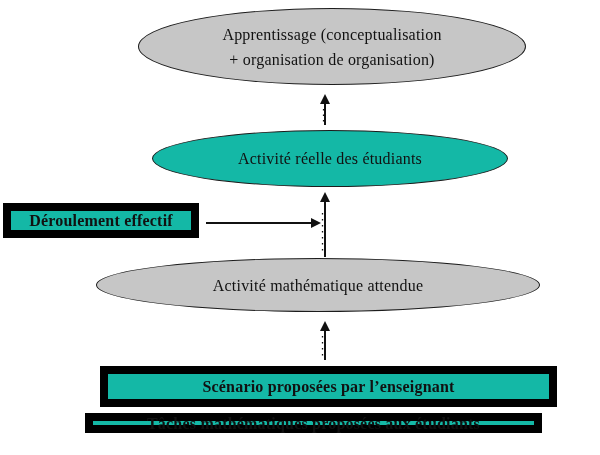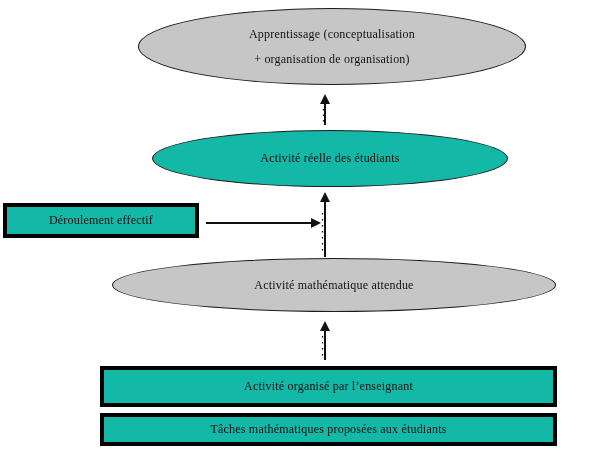--- a/index.html
+++ b/index.html
@@ -17,31 +17,32 @@
     overflow: hidden;
   }
   .node {
     position: absolute;
     box-sizing: border-box;
     display: flex;
     flex-direction: column;
     align-items: center;
     justify-content: center;
     text-align: center;
-    font-size: 12px;
+    font-size: 16px;
     line-height: 25px;
     letter-spacing: 0.2px;
   }
   .ellipse {
     border: 1.5px solid #1c1c1c;
     border-radius: 50%;
   }
   .rect {
-    border: 4px solid #000000;
+    border: 8px solid #000000;
     background: #ffffff;
+    font-weight: bold;
   }
   .fill-gray { background: #c6c6c6; }
   .fill-white { background: #14b8a6; }
   #arrow-layer {
     position: absolute;
     left: 0;
     top: 0;
     width: 600px;
     height: 455px;
     pointer-events: none;
@@ -84,25 +85,25 @@
   </div>
 
   <div class="node ellipse fill-white" style="left:152px; top:130px; width:356px; height:57px;">
     <span>Activité réelle des étudiants</span>
   </div>
 
   <div class="node rect fill-white" style="left:3px; top:203px; width:196px; height:35px;">
     <span>Déroulement effectif</span>
   </div>
 
-  <div class="node ellipse fill-gray" style="left:112px; top:258px; width:444px; height:54px;">
+  <div class="node ellipse fill-gray" style="left:96px; top:258px; width:444px; height:54px;">
     <span>Activité mathématique attendue</span>
   </div>
 
   <div class="node rect fill-white" style="left:100px; top:366px; width:457px; height:41px;">
-    <span>Activité organisé par l’enseignant</span>
+    <span>Scénario proposées par l’enseignant</span>
   </div>
 
-  <div class="node rect fill-white" style="left:100px; top:413px; width:457px; height:33px;">
+  <div class="node rect fill-white" style="left:85px; top:413px; width:457px; height:20px;">
     <span>Tâches mathématiques proposées aux étudiants</span>
   </div>
 
 </div>
 
 </body></html>

